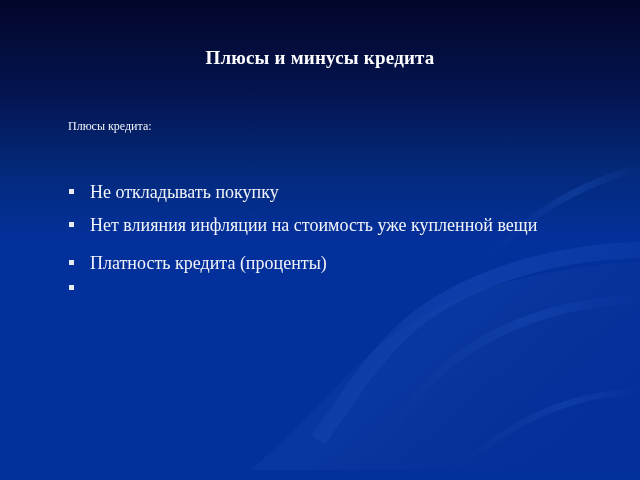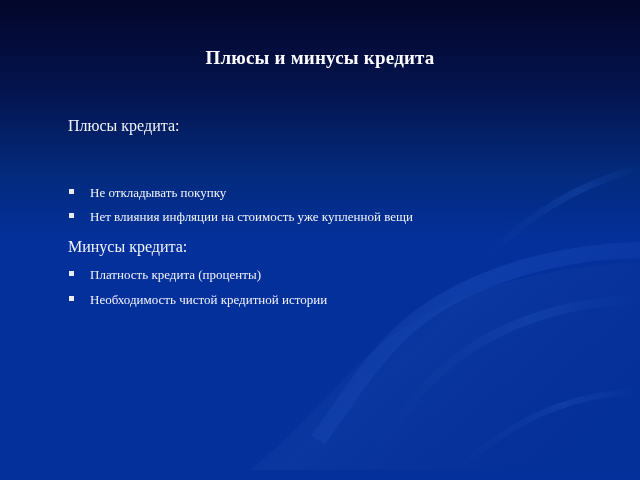--- a/index.html
+++ b/index.html
@@ -79,21 +79,21 @@
   }
 
   .body-block {
     position: absolute;
     top: 116px;
     left: 66px;
     width: 530px;
   }
 
   .group-label {
-    font-size: 16px;
+    font-size: 12px;
     color: #f4f5fb;
     line-height: 20px;
     white-space: nowrap;
   }
 
   .label-pluses {
     margin: 0 0 0 2px;
   }
 
   .label-minuses {
@@ -102,39 +102,39 @@
 
   .bullet-list {
     list-style: none;
     margin: 0;
     padding: 0;
   }
 
   .bullet-item {
     position: relative;
     padding-left: 24px;
-    font-size: 13px;
+    font-size: 18px;
     line-height: 21px;
     color: #f4f5fb;
   }
 
   .bullet-marker {
     position: absolute;
     left: 3px;
     top: 7px;
     width: 5px;
     height: 5px;
     background: #e8eaf6;
   }
 
   
   .gap-after-label-pluses { height: 46px; }
   .gap-before-minuses     { height: 10px; }
   .gap-after-minuses      { height: 7px; }
-  .list-pluses .bullet-item + .bullet-item { margin-top: 3px; }
+  .list-pluses .bullet-item + .bullet-item { margin-top: 12px; }
   .list-minuses .bullet-item + .bullet-item { margin-top: 4px; }
 </style>
 </head>
 <body>
 
 <div class="slide">
 
   <div class="decor">
     <svg viewBox="0 0 640 480" xmlns="http://www.w3.org/2000/svg" aria-hidden="true">
       <defs>
@@ -179,30 +179,28 @@
           <span>Не откладывать покупку</span>
         </li>
         <li class="bullet-item">
           <span class="bullet-marker"></span>
           <span>Нет влияния инфляции на стоимость уже купленной вещи</span>
         </li>
       </ul>
 
       <div class="gap-before-minuses"></div>
 
-      <div class="group-label label-minuses">Минусы кредита:</div>
 
       <div class="gap-after-minuses"></div>
 
       <ul class="bullet-list list-minuses">
         <li class="bullet-item">
           <span class="bullet-marker"></span>
           <span>Платность кредита (проценты)</span>
         </li>
         <li class="bullet-item">
           <span class="bullet-marker"></span>
-          <span>Необходимость чистой кредитной истории</span>
         </li>
       </ul>
 
     </div>
   </div>
 </div>
 
 </body></html>

